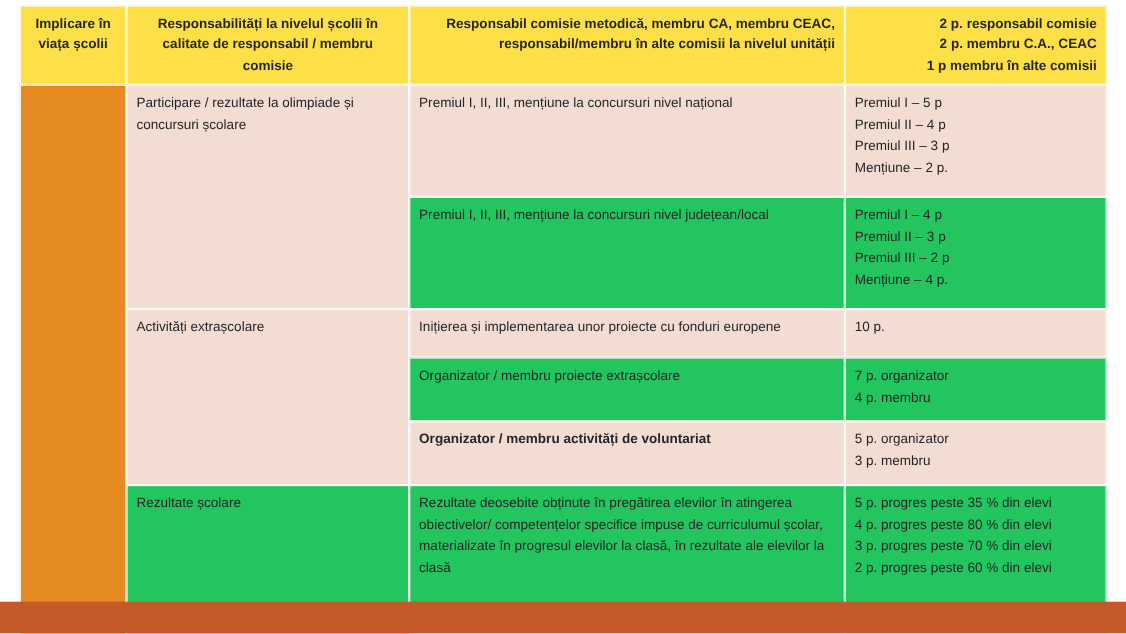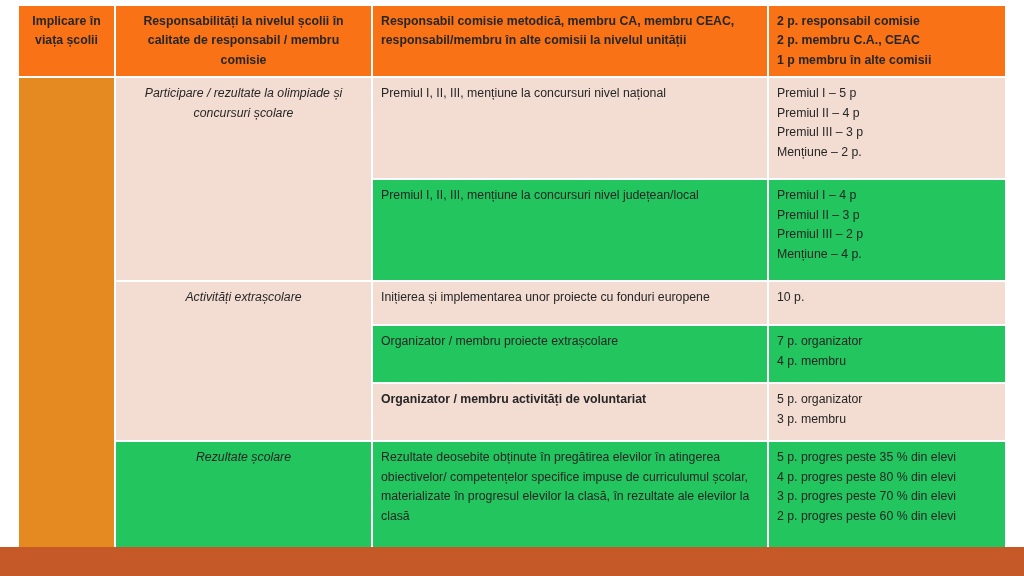--- a/index.html
+++ b/index.html
@@ -53,47 +53,46 @@
   }
 
   
   col.c1 { width: 97px; }
   col.c2 { width: 257px; }
   col.c3 { width: 396px; }
   col.c4 { width: 238px; }
 
   
   .hdr {
-    background: #f97316;
+    background: #fde047;
     color: #ffffff;
     font-weight: bold;
     font-size: 12.6px;
     line-height: 1.62;
     text-align: center;
     padding-top: 8px;
     padding-bottom: 8px;
   }
-  .hdr.left-al { text-align: left; }
+  .hdr.left-al { text-align: right; }
 
   
   .cat-cell {
     background: #E58A21;
     border: 1px solid #ffffff;
   }
 
   
   .sh  { background: #F3DDD3; }   
   .lt  { background: #22c55e; }
 
   .pts-line { white-space: nowrap; }
 
   .subcat {
-    text-align: center;
+    text-align: left;
     padding-top: 7px;
-    font-style: italic;
   }
 </style>
 </head>
 <body>
 
 <div id="slide">
 
   <table id="eval-table">
     <colgroup>
       <col class="c1">

